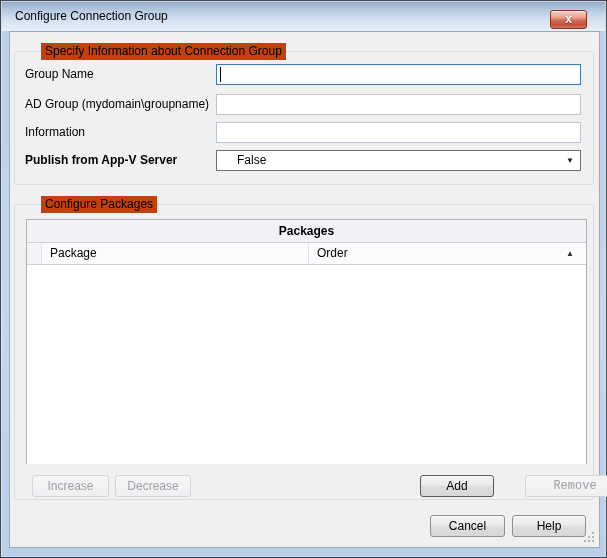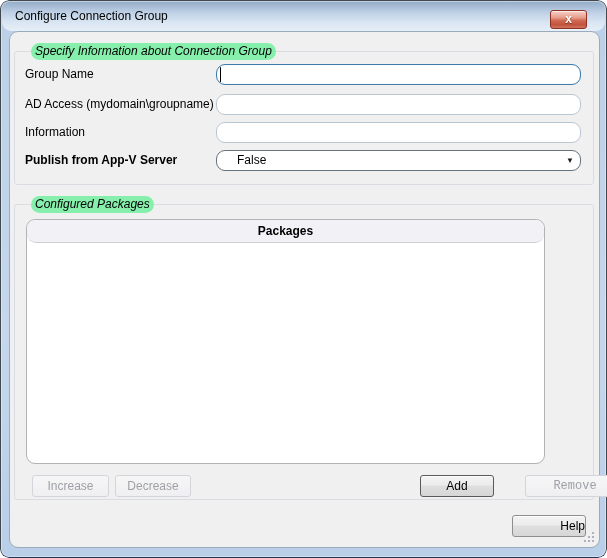--- a/index.html
+++ b/index.html
@@ -1,15 +1,15 @@
 <!DOCTYPE html>
 <html><head>
 <meta charset="utf-8">
 <style>
-  * { margin:0; padding:0; box-sizing:border-box;border-radius:9px; }
+  * { margin:0; padding:0; box-sizing:border-box; }
   html,body { width:607px; height:558px; }
   body { font-family:"Liberation Sans", sans-serif; font-size:12px; color:#000; background:#fff; }
 
   .frame { position:relative; width:607px; height:558px;
     border:1px solid #41484f; border-bottom-color:#26354f;
     background:linear-gradient(to bottom,#a2b8d0 0,#bcd0e7 30px,#c4d7ec 60%,#b9cfe8 100%);
     box-shadow: inset 0 0 0 1px rgba(255,255,255,.35); }
 
   .titlebar { position:absolute; top:1px; left:1px; right:1px; height:29px;
     background:linear-gradient(to bottom,#96aec9 0,#c0d2e7 38%,#d9e5f2 70%,#e6eff8 100%); }
@@ -19,37 +19,37 @@
     border:1px solid #8e2f23; border-radius:3px; cursor:default;
     background:linear-gradient(to bottom,#f6d2c8 0,#e69c8a 40%,#d06a52 55%,#c2543e 80%,#cf735c 100%);
     box-shadow: inset 0 1px 0 rgba(255,255,255,.55), 0 1px 0 rgba(255,255,255,.3);
     color:#fff; font-weight:bold; text-align:center; line-height:16px; font-size:12px;
     text-shadow:0 1px 1px rgba(96,22,12,.75); }
 
   .client { position:absolute; left:8px; top:30px; width:591px; height:517px;
     background:#f0f0f0; border:1px solid #9aabbc; }
 
   .groupbox { position:absolute; border:1px solid #d9dde1; border-radius:3px; }
-  .legend { position:absolute; top:-9px; left:16px; background:#86efac; padding:0 4px; line-height:17px; white-space:nowrap;font-style:italic; }
+  .legend { position:absolute; top:-9px; left:26px; background:#c2410c; padding:0 4px; line-height:17px; white-space:nowrap; }
 
   .gb1 { left:4px; top:19px; width:580px; height:134px; }
   .gb2 { left:4px; top:172px; width:580px; height:296px; }
 
   .field-label { position:absolute; left:10px; height:21px; line-height:21px; white-space:nowrap; }
   .textbox { position:absolute; left:201px; width:365px; height:21px;
     border:1px solid #b9c6d2; background:#fff; padding:0 3px;
     font:inherit; color:#000; outline:none; }
   .textbox.focused { border:1px solid #3f7cac; box-shadow: inset 0 0 1px rgba(102,167,214,.5); }
   .caret { position:absolute; left:205px; top:15px; width:1px; height:15px; background:#000; }
 
   .combo { position:absolute; left:201px; top:98px; width:365px; height:21px;
     border:1px solid #67727f; background:#fff; line-height:19px; padding-left:20px; cursor:default; }
   .combo .arrow { position:absolute; right:6px; top:1px; line-height:18px; font-size:8px; color:#1a1a1a; }
 
-  .table { position:absolute; left:11px; top:14px; width:519px; height:245px;
+  .table { position:absolute; left:11px; top:14px; width:561px; height:245px;
     border:1px solid #b2b2b7; background:#fff; }
   .tbl-title { height:23px; background:#f2f1f6; border-bottom:1px solid #d0cfd5;
     font-weight:bold; text-align:center; line-height:22px; }
   .tbl-head { height:22px; display:flex; background:#fbfafd; border-bottom:1px solid #d0cfd5; }
   .th-stub { width:15px; border-right:1px solid #e3e2e7; background:#f4f3f7; }
   .th-package { width:267px; border-right:1px solid #e3e2e7; padding-left:8px; line-height:21px; }
   .th-order { flex:1; padding-left:8px; line-height:21px; position:relative; }
   .sort { position:absolute; right:12px; top:0; line-height:21px; font-size:8px; color:#2a2a2a; }
   .tbl-body { height:199px; background:#fff; }
 
@@ -82,44 +82,53 @@
 
   <div class="client">
 
     <div class="groupbox gb1">
       <div class="legend">Specify Information about Connection Group</div>
 
       <div class="field-label" style="top:12px;">Group Name</div>
       <input class="textbox focused" style="top: 12px;" value="">
       <div class="caret"></div>
 
-      <div class="field-label" style="top:42px;">AD Access (mydomain\groupname)</div>
+      <div class="field-label" style="top:42px;">AD Group (mydomain\groupname)</div>
       <input class="textbox" style="top: 42px;" value="">
 
       <div class="field-label" style="top:70px;">Information</div>
       <input class="textbox" style="top: 70px;" value="">
 
       <div class="field-label" style="top:98px;font-weight:bold;">Publish from App-V Server</div>
       <div class="combo">
         <span>False</span>
         <span class="arrow">▼</span>
       </div>
     </div>
 
     <div class="groupbox gb2">
-      <div class="legend">Configured Packages</div>
+      <div class="legend">Configure Packages</div>
 
       <div class="table">
         <div class="tbl-title">Packages</div>
+        <div class="tbl-head">
+          <div class="th-stub"></div>
+          <div class="th-package">Package</div>
+          <div class="th-order">
+            <span>Order</span>
+            <span class="sort">▲</span>
+          </div>
+        </div>
         <div class="tbl-body"></div>
       </div>
 
       <button class="btn disabled" style="left:17px; top:270px; width:77px;">Increase</button>
       <button class="btn disabled" style="left:100px; top:270px; width:76px;">Decrease</button>
       <button class="btn dark" style="left:405px; top:270px; width:74px;">Add</button>
       <button class="btn disabled" style="left:510px; top:270px; width:100px;font-family:Liberation Mono, monospace;">Remove</button>
     </div>
 
-    <button class="btn" style="left:502px; top:483px; width:74px;text-align:right;">Help</button>
+    <button class="btn" style="left:420px; top:483px; width:75px;">Cancel</button>
+    <button class="btn" style="left:502px; top:483px; width:74px;">Help</button>
 
     <div class="grip"></div>
   </div>
 </div>
 
 </body></html>

